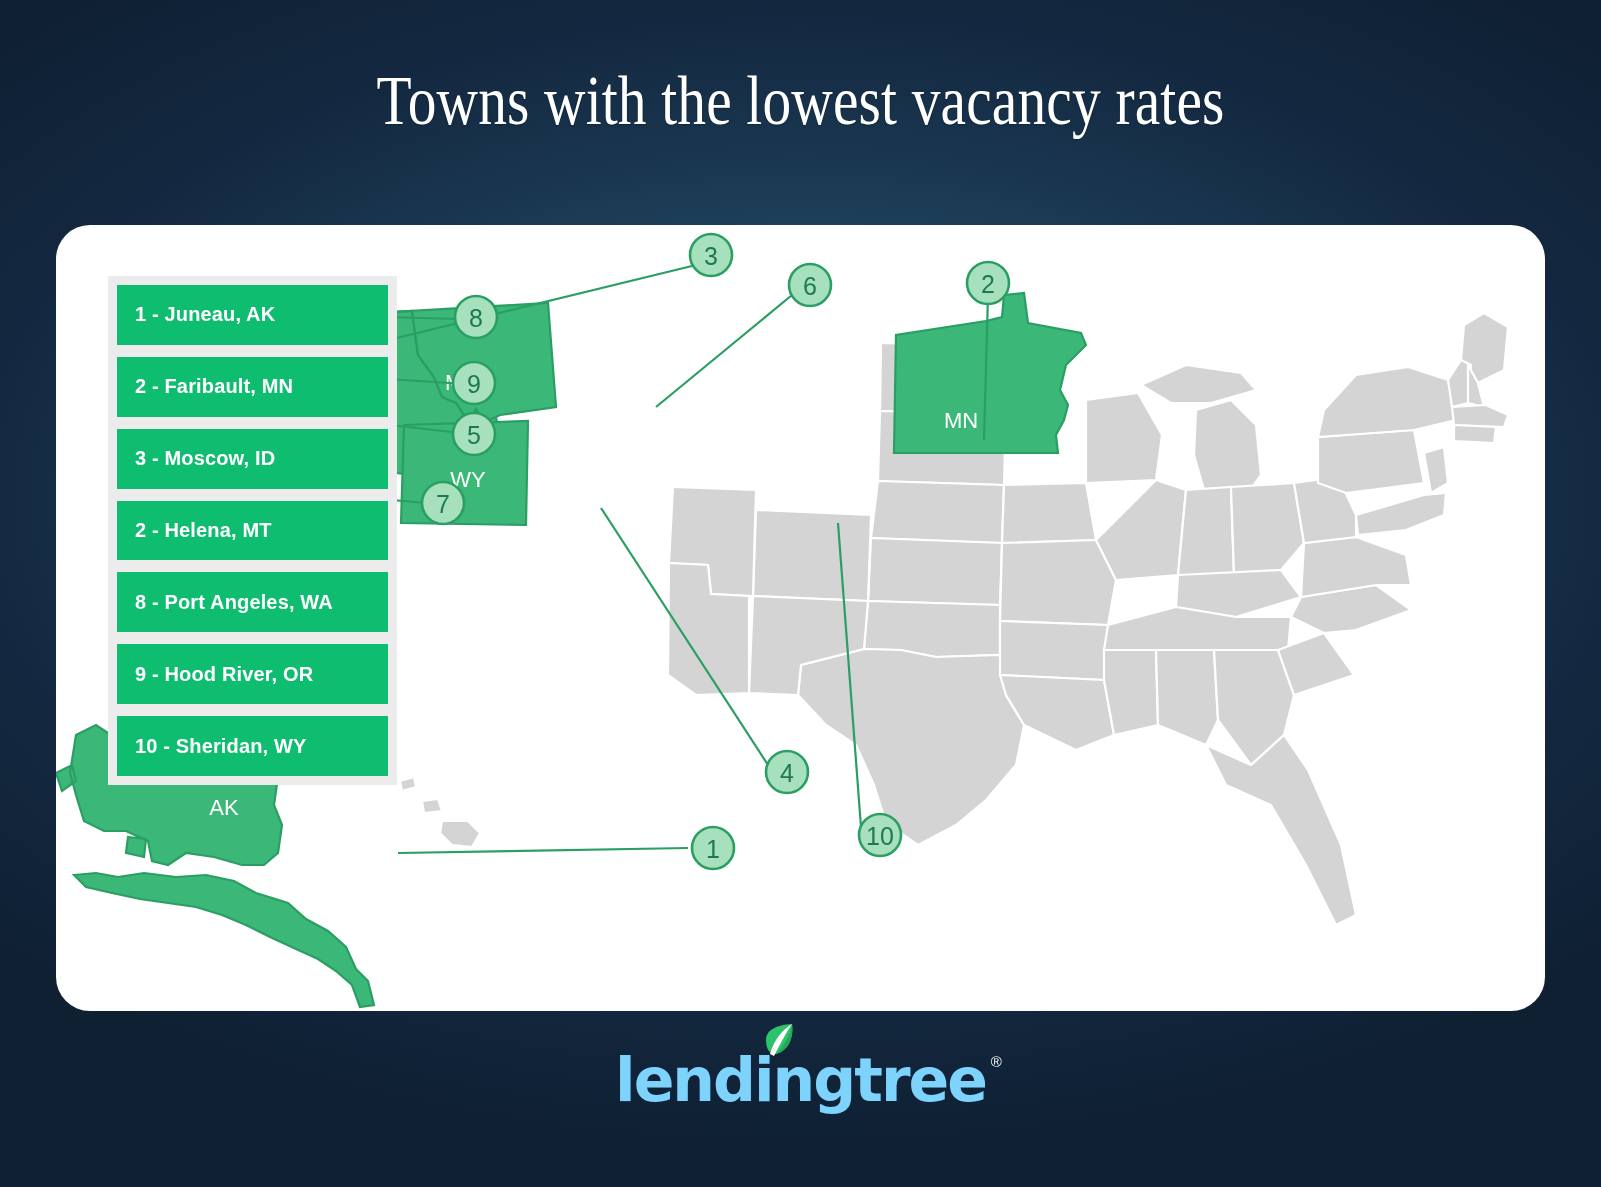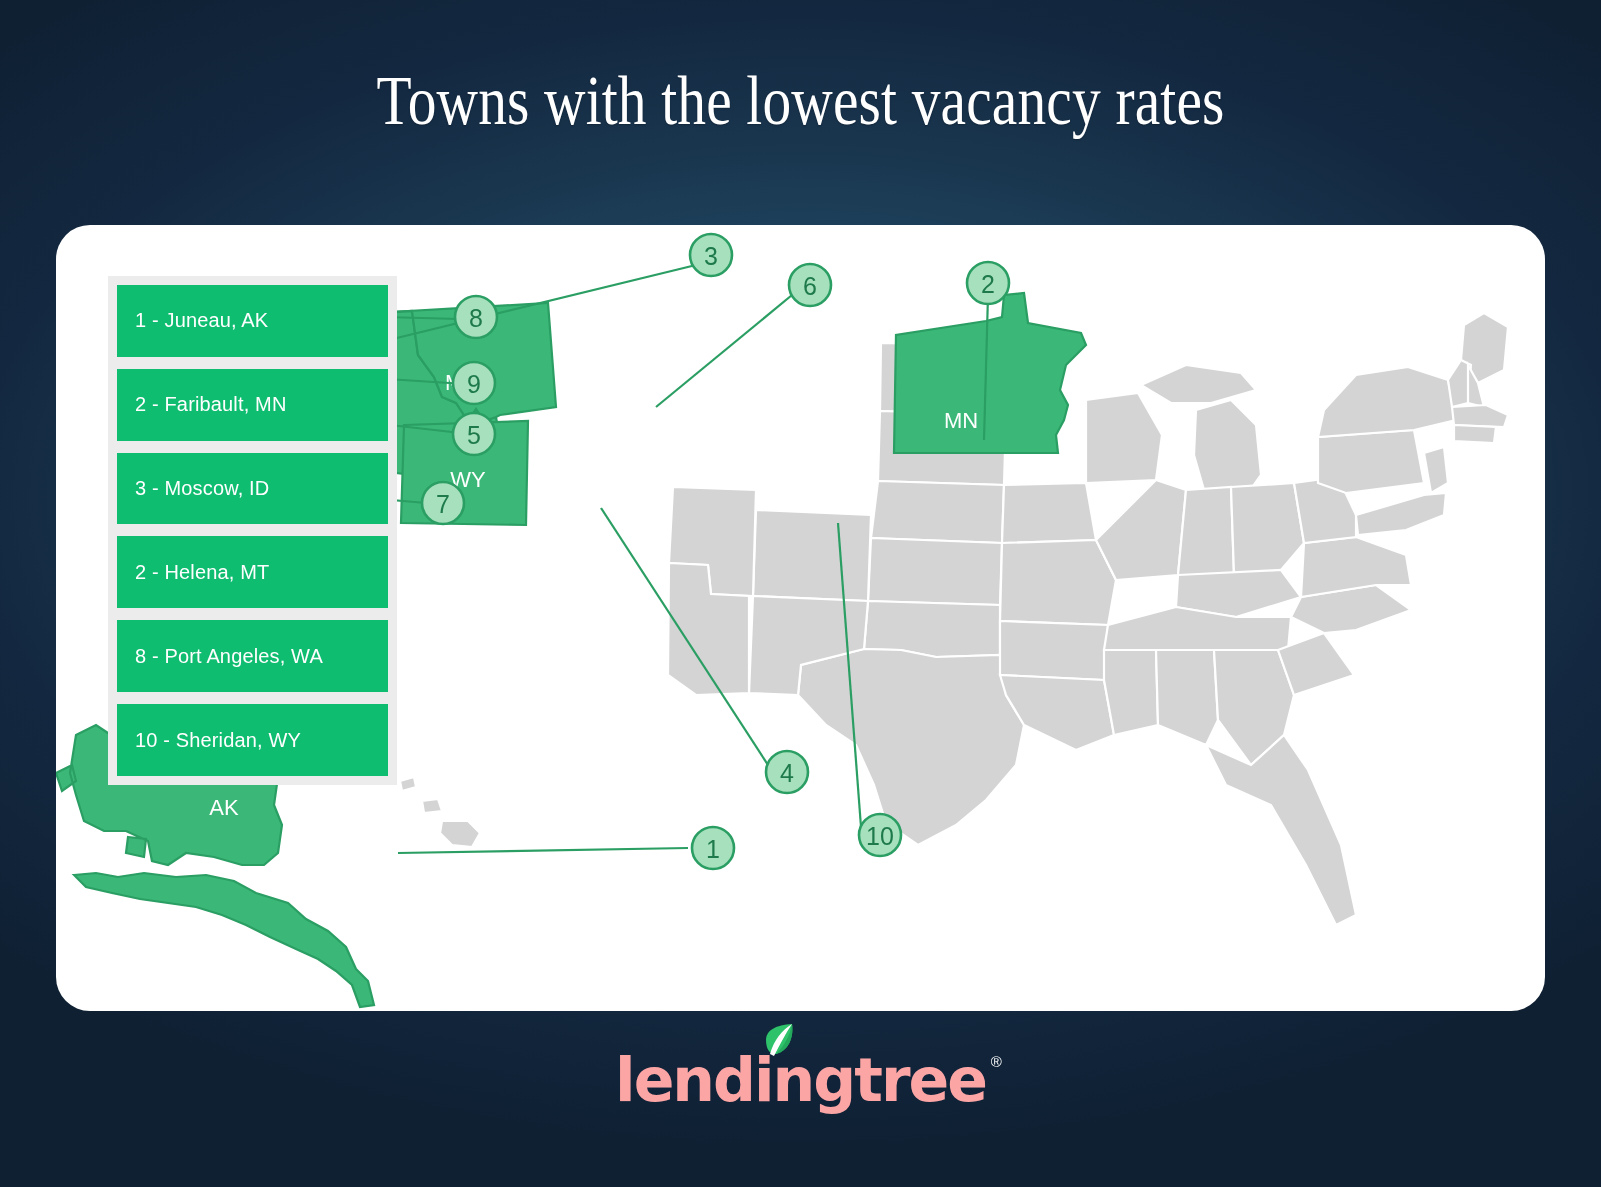--- a/index.html
+++ b/index.html
@@ -38,21 +38,21 @@
     overflow:hidden;
   }
   
   #legend-frame{
     position:absolute;
     left:52px; top:51px;
     width:289px; height:509px;
     background:#ececec;
     padding:9px;
   }
-  #legend-list{ display:flex; flex-direction:column; height:100%; gap:12px; }
+  #legend-list{ display:flex; flex-direction:column; height:100%; gap:12px;font-weight:bold; }
   .legend-item{
     flex:1 1 0;
     background:#0fbd71;
     color:#ffffff;
     display:flex;
     align-items:center;
     padding-left:18px;
     font-size:20px;
     letter-spacing:.15px;
   }
@@ -68,21 +68,21 @@
   #footer-logo{
     position:absolute;
     left:0; top:1045px; width:100%;
     text-align:center;
     height:100px;
   }
   #logo-wrap{ display:inline-block; position:relative; }
   #logo-word{
     font-size:60px;
     font-weight:bold;
-    color:#fca5a5;
+    color:#7dd3fc;
     letter-spacing:-2px;
     font-family:"DejaVu Sans", sans-serif;
   }
   #logo-leaf{
     position:absolute;
     left:147px; top:-21px;
     width:34px; height:40px;
   }
   #logo-reg{
     position:absolute;
@@ -233,20 +233,21 @@
     </g>
   </svg>
 
   <div id="legend-frame">
     <div id="legend-list">
       <div class="legend-item">1 - Juneau, AK</div>
       <div class="legend-item">2 - Faribault, MN</div>
       <div class="legend-item">3 - Moscow, ID</div>
       <div class="legend-item">2 - Helena, MT</div>
       <div class="legend-item">8 - Port Angeles, WA</div>
+      <div class="legend-item">9 - Hood River, OR</div>
       <div class="legend-item">10 - Sheridan, WY</div>
     </div>
   </div>
 
 </div>
 
 <div id="footer-logo">
   <div id="logo-wrap">
     <svg id="logo-leaf" viewBox="0 0 34 40">
       <path d="M4,16 C4,6 14,1 30,0 C32,14 26,27 14,30 C8,31 4,25 4,16 Z" fill="#2ec26a"></path>

